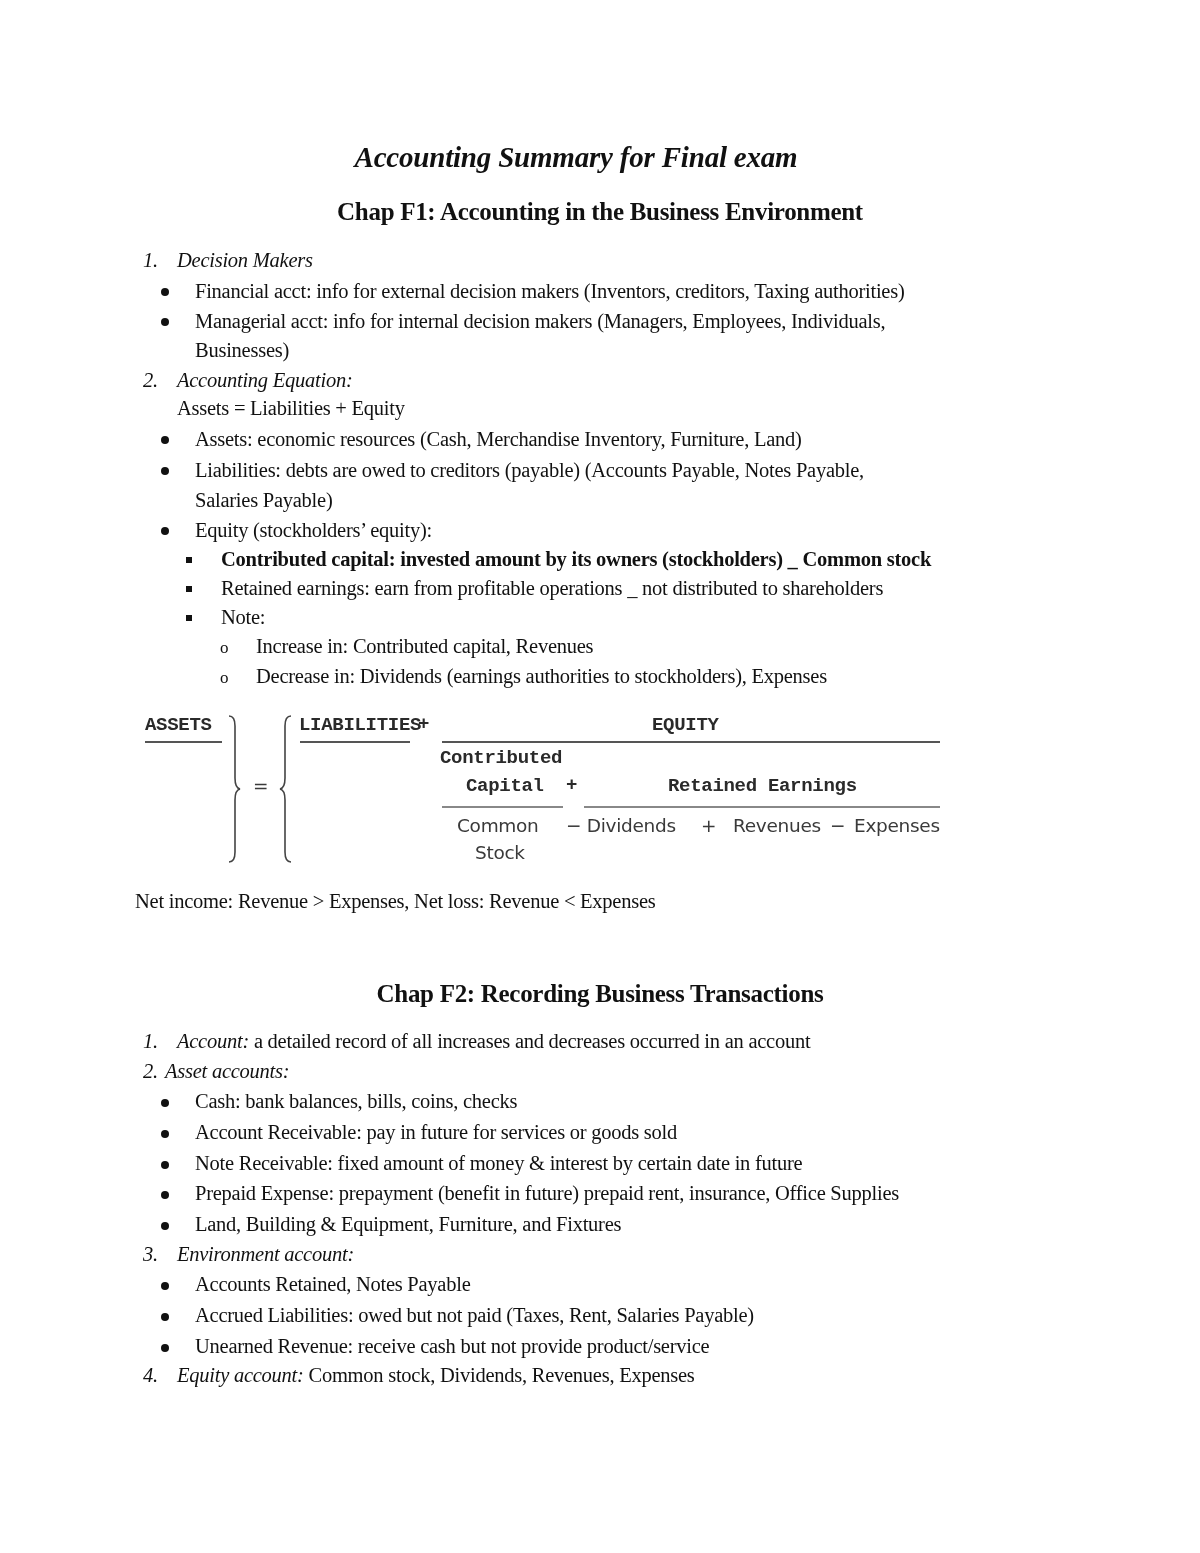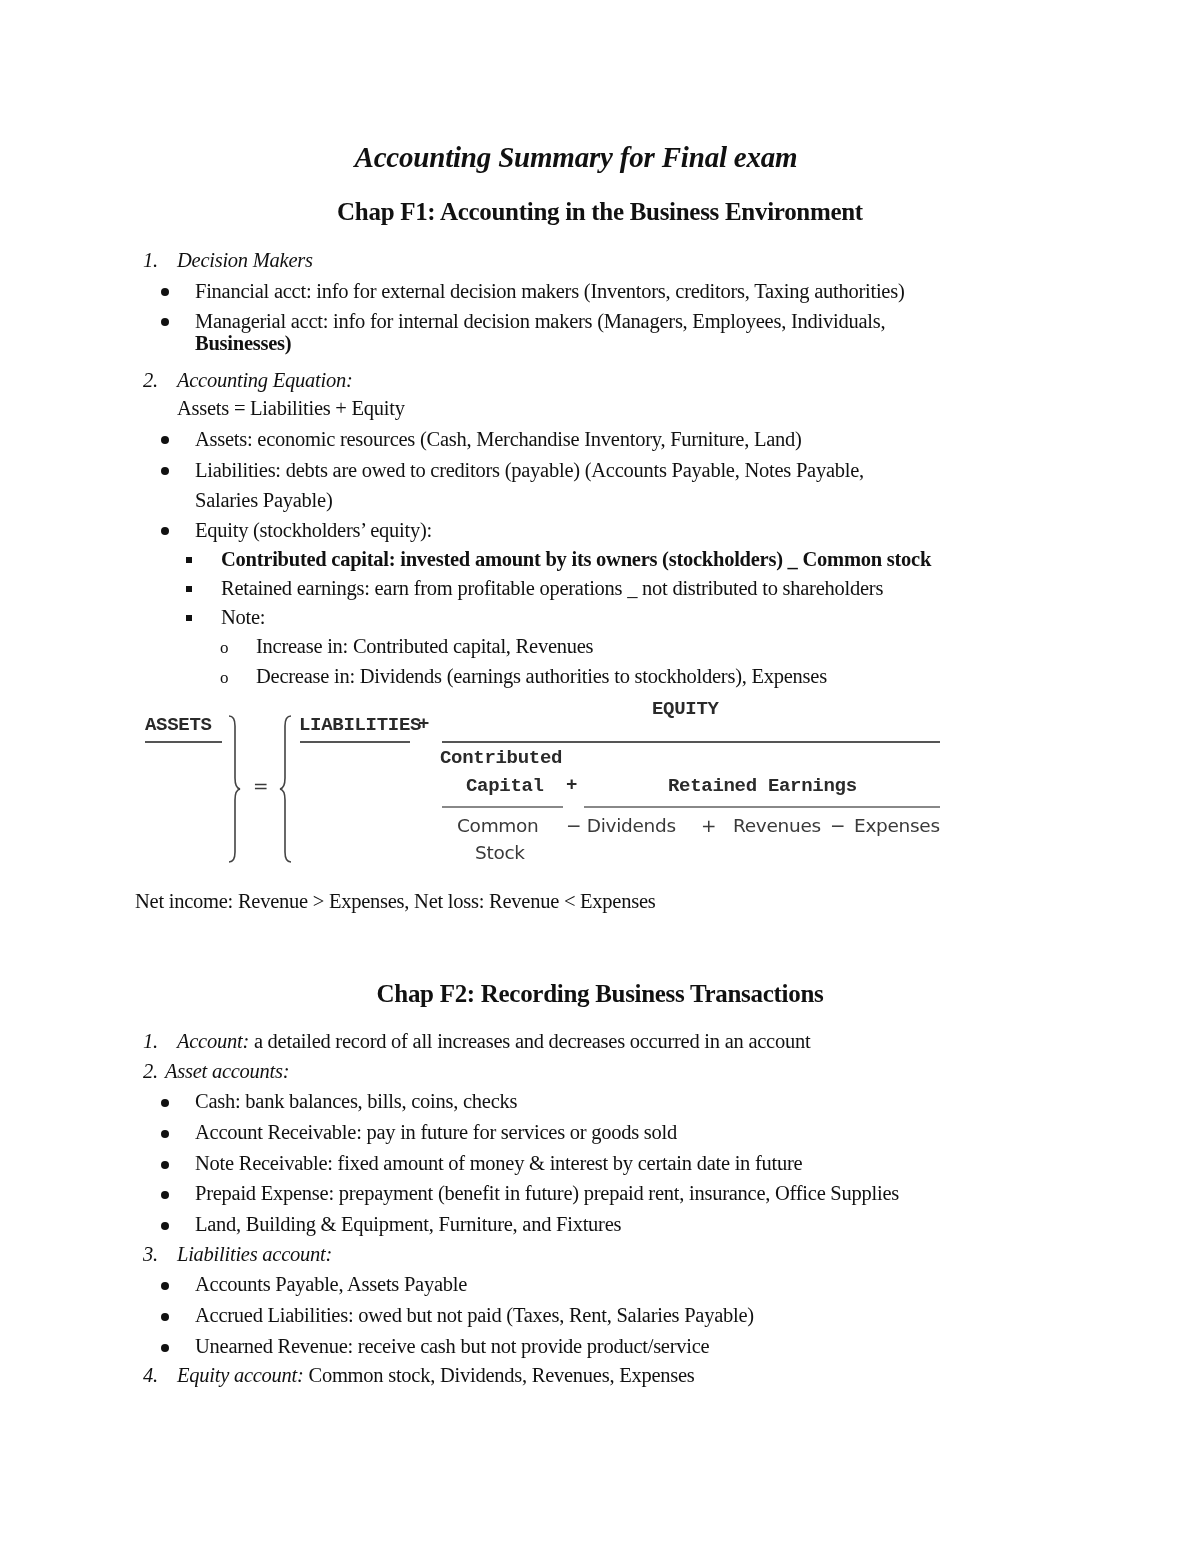--- a/index.html
+++ b/index.html
@@ -46,21 +46,21 @@
 <div class="abs chap" style="top:198px;">Chap F1: Accounting in the Business Environment</div>
 
 <div class="abs line num" style="left:143px; top:249px;">1.</div>
 <div class="abs line it" style="left:177px; top:249px;">Decision Makers</div>
 
 <span class="bullet-dot" style="left:161px; top:288px;"></span>
 <div class="abs line" style="left:195px; top:280px;">Financial acct: info for external decision makers (Inventors, creditors, Taxing authorities)</div>
 
 <span class="bullet-dot" style="left:161px; top:318px;"></span>
 <div class="abs line" style="left:195px; top:310px;">Managerial acct: info for internal decision makers (Managers, Employees, Individuals,</div>
-<div class="abs line" style="left:195px; top:332px;font-weight:bold;">Businesses)</div>
+<div class="abs line" style="left:195px; top:339px;">Businesses)</div>
 
 <div class="abs line num" style="left:143px; top:369px;">2.</div>
 <div class="abs line it" style="left:177px; top:369px;">Accounting Equation:</div>
 <div class="abs line" style="left:177px; top:397px;">Assets = Liabilities + Equity</div>
 
 <span class="bullet-dot" style="left:161px; top:436px;"></span>
 <div class="abs line" style="left:195px; top:428px;">Assets: economic resources (Cash, Merchandise Inventory, Furniture, Land)</div>
 
 <span class="bullet-dot" style="left:161px; top:467px;"></span>
 <div class="abs line" style="left:195px; top:459px;">Liabilities: debts are owed to creditors (payable) (Accounts Payable, Notes Payable,</div>
@@ -95,21 +95,21 @@
   <div class="abs sub" style="left:253px; top:775px;">=</div>
 
   <svg class="brace" style="left:278px; top:714px;" width="16" height="150">
     <path d="M13 2 Q7 2 7 12 L7 64 Q7 74 2 75 Q7 76 7 86 L7 138 Q7 148 13 148" fill="none" stroke="#444" stroke-width="1.6"></path>
   </svg>
 
   <div class="abs hdr" style="left:299px; top:714px;">LIABILITIES</div>
   <div class="uline" style="left:300px; top:741px; width:110px;"></div>
   <div class="abs hdr" style="left:418px; top:713px;">+</div>
 
-  <div class="abs hdr" style="left:652px; top:698px;">EQUITY</div>
+  <div class="abs hdr" style="left:652px; top:714px;">EQUITY</div>
   <div class="uline" style="left:442px; top:741px; width:498px;"></div>
 
   <div class="abs hdr" style="left:440px; top:747px;">Contributed</div>
   <div class="abs hdr" style="left:466px; top:775px;">Capital</div>
   <div class="abs hdr" style="left:566px; top:774px;">+</div>
   <div class="abs hdr" style="left:668px; top:775px;">Retained Earnings</div>
   <div class="uline light" style="left:442px; top:806px; width:121px;"></div>
   <div class="uline light" style="left:584px; top:806px; width:356px;"></div>
 
   <div class="abs sub" style="left:457px; top:815px;">Common</div>
@@ -136,23 +136,23 @@
 <span class="bullet-dot" style="left:161px; top:1130px;"></span>
 <div class="abs line" style="left:195px; top:1121px;">Account Receivable: pay in future for services or goods sold</div>
 <span class="bullet-dot" style="left:161px; top:1161px;"></span>
 <div class="abs line" style="left:195px; top:1152px;">Note Receivable: fixed amount of money &amp; interest by certain date in future</div>
 <span class="bullet-dot" style="left:161px; top:1191px;"></span>
 <div class="abs line" style="left:195px; top:1182px;">Prepaid Expense: prepayment (benefit in future) prepaid rent, insurance, Office Supplies</div>
 <span class="bullet-dot" style="left:161px; top:1222px;"></span>
 <div class="abs line" style="left:195px; top:1213px;">Land, Building &amp; Equipment, Furniture, and Fixtures</div>
 
 <div class="abs line num" style="left:143px; top:1243px;">3.</div>
-<div class="abs line it" style="left:177px; top:1243px;">Liabilities account:</div>
+<div class="abs line it" style="left:177px; top:1243px;">Environment account:</div>
 
 <span class="bullet-dot" style="left:161px; top:1282px;"></span>
-<div class="abs line" style="left:195px; top:1273px;">Accounts Payable, Assets Payable</div>
+<div class="abs line" style="left:195px; top:1273px;">Accounts Retained, Notes Payable</div>
 <span class="bullet-dot" style="left:161px; top:1313px;"></span>
 <div class="abs line" style="left:195px; top:1304px;">Accrued Liabilities: owed but not paid (Taxes, Rent, Salaries Payable)</div>
 <span class="bullet-dot" style="left:161px; top:1344px;"></span>
 <div class="abs line" style="left:195px; top:1335px;">Unearned Revenue: receive cash but not provide product/service</div>
 
 <div class="abs line num" style="left:143px; top:1364px;">4.</div>
 <div class="abs line" style="left:177px; top:1364px;"><span class="it">Equity account:</span><span> Common stock, Dividends, Revenues, Expenses</span></div>
 
 </body></html>

